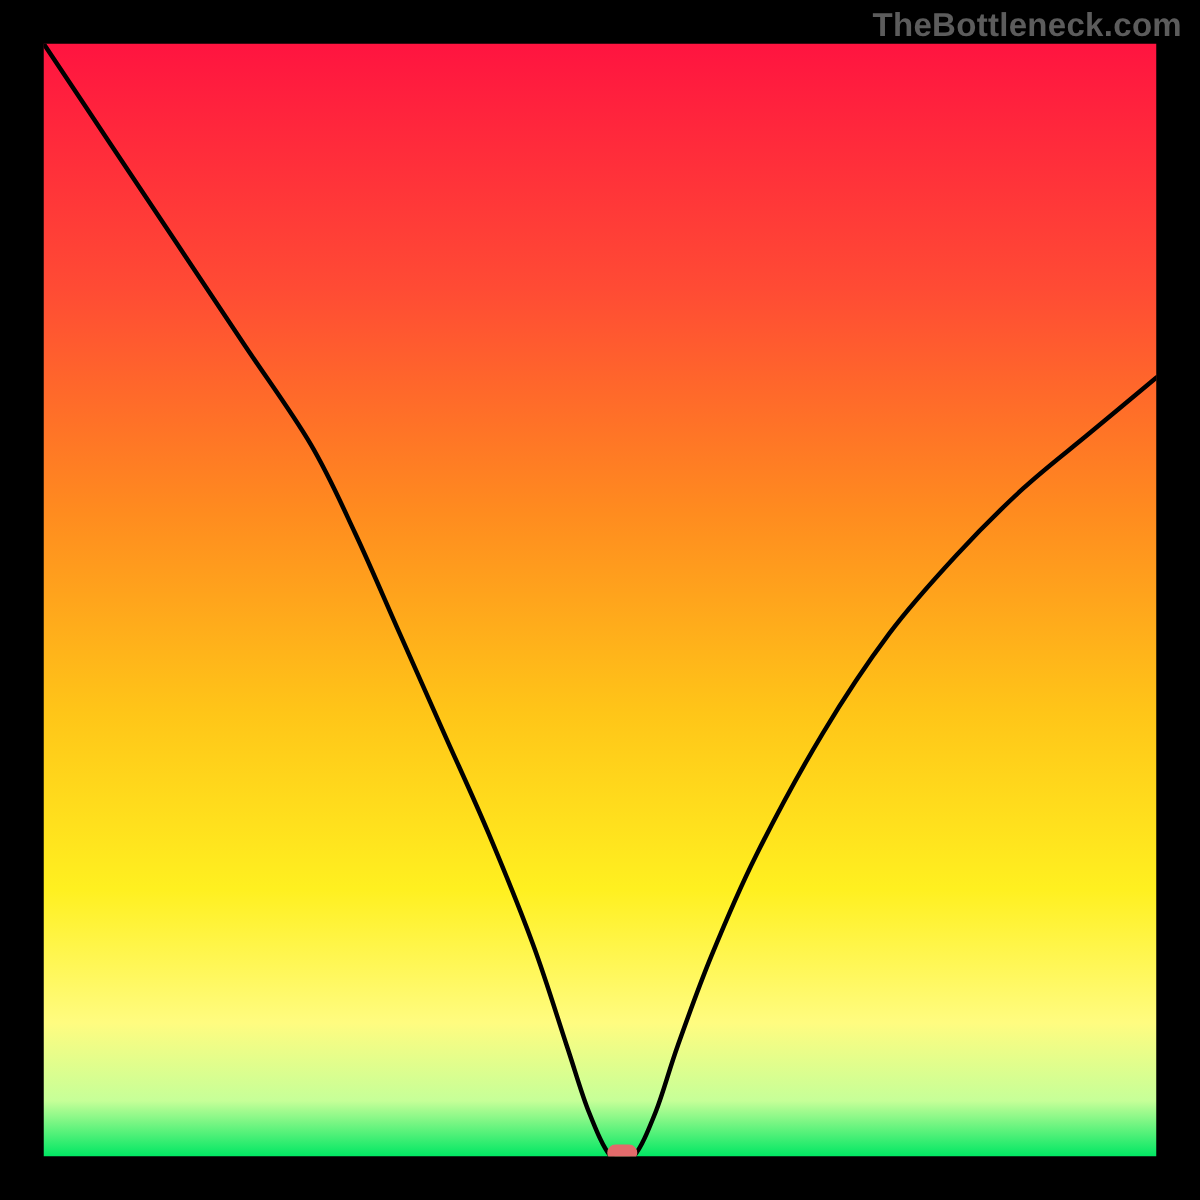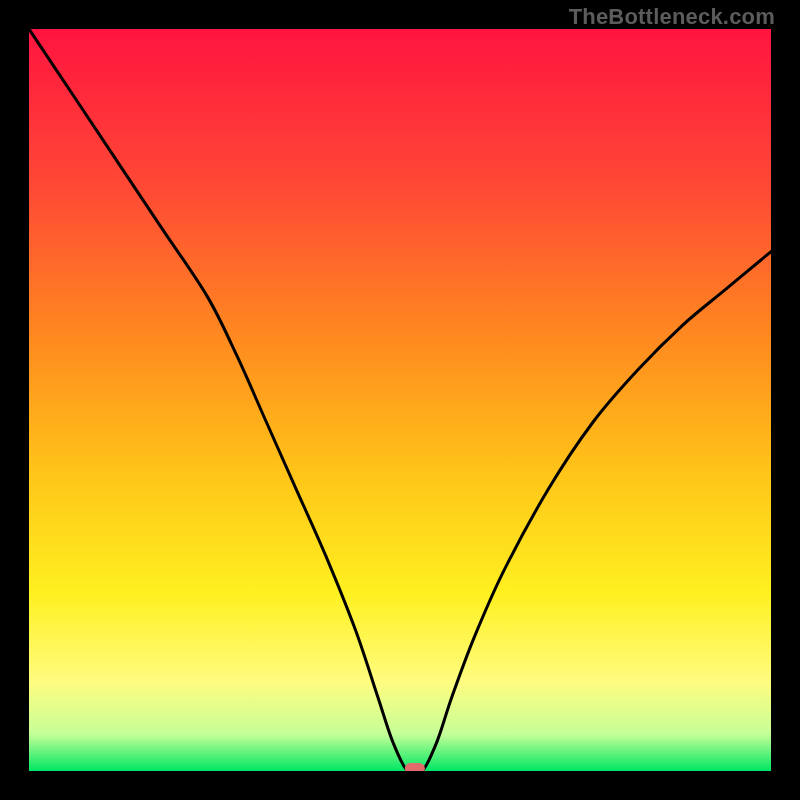--- a/index.html
+++ b/index.html
@@ -24,21 +24,21 @@
     height: 742px;
   }
   .plot svg {
     display: block;
     width: 742px;
     height: 742px;
   }
   .credit {
     position: absolute;
     top: 4px;
-    right: 25px;
+    right: 12px;
     font-family: Arial, Helvetica, sans-serif;
     font-size: 22px;
     font-weight: 600;
     color: #5c5c5c;
     letter-spacing: 0.2px;
     user-select: none;
   }
 </style>
 </head>
 <body>

